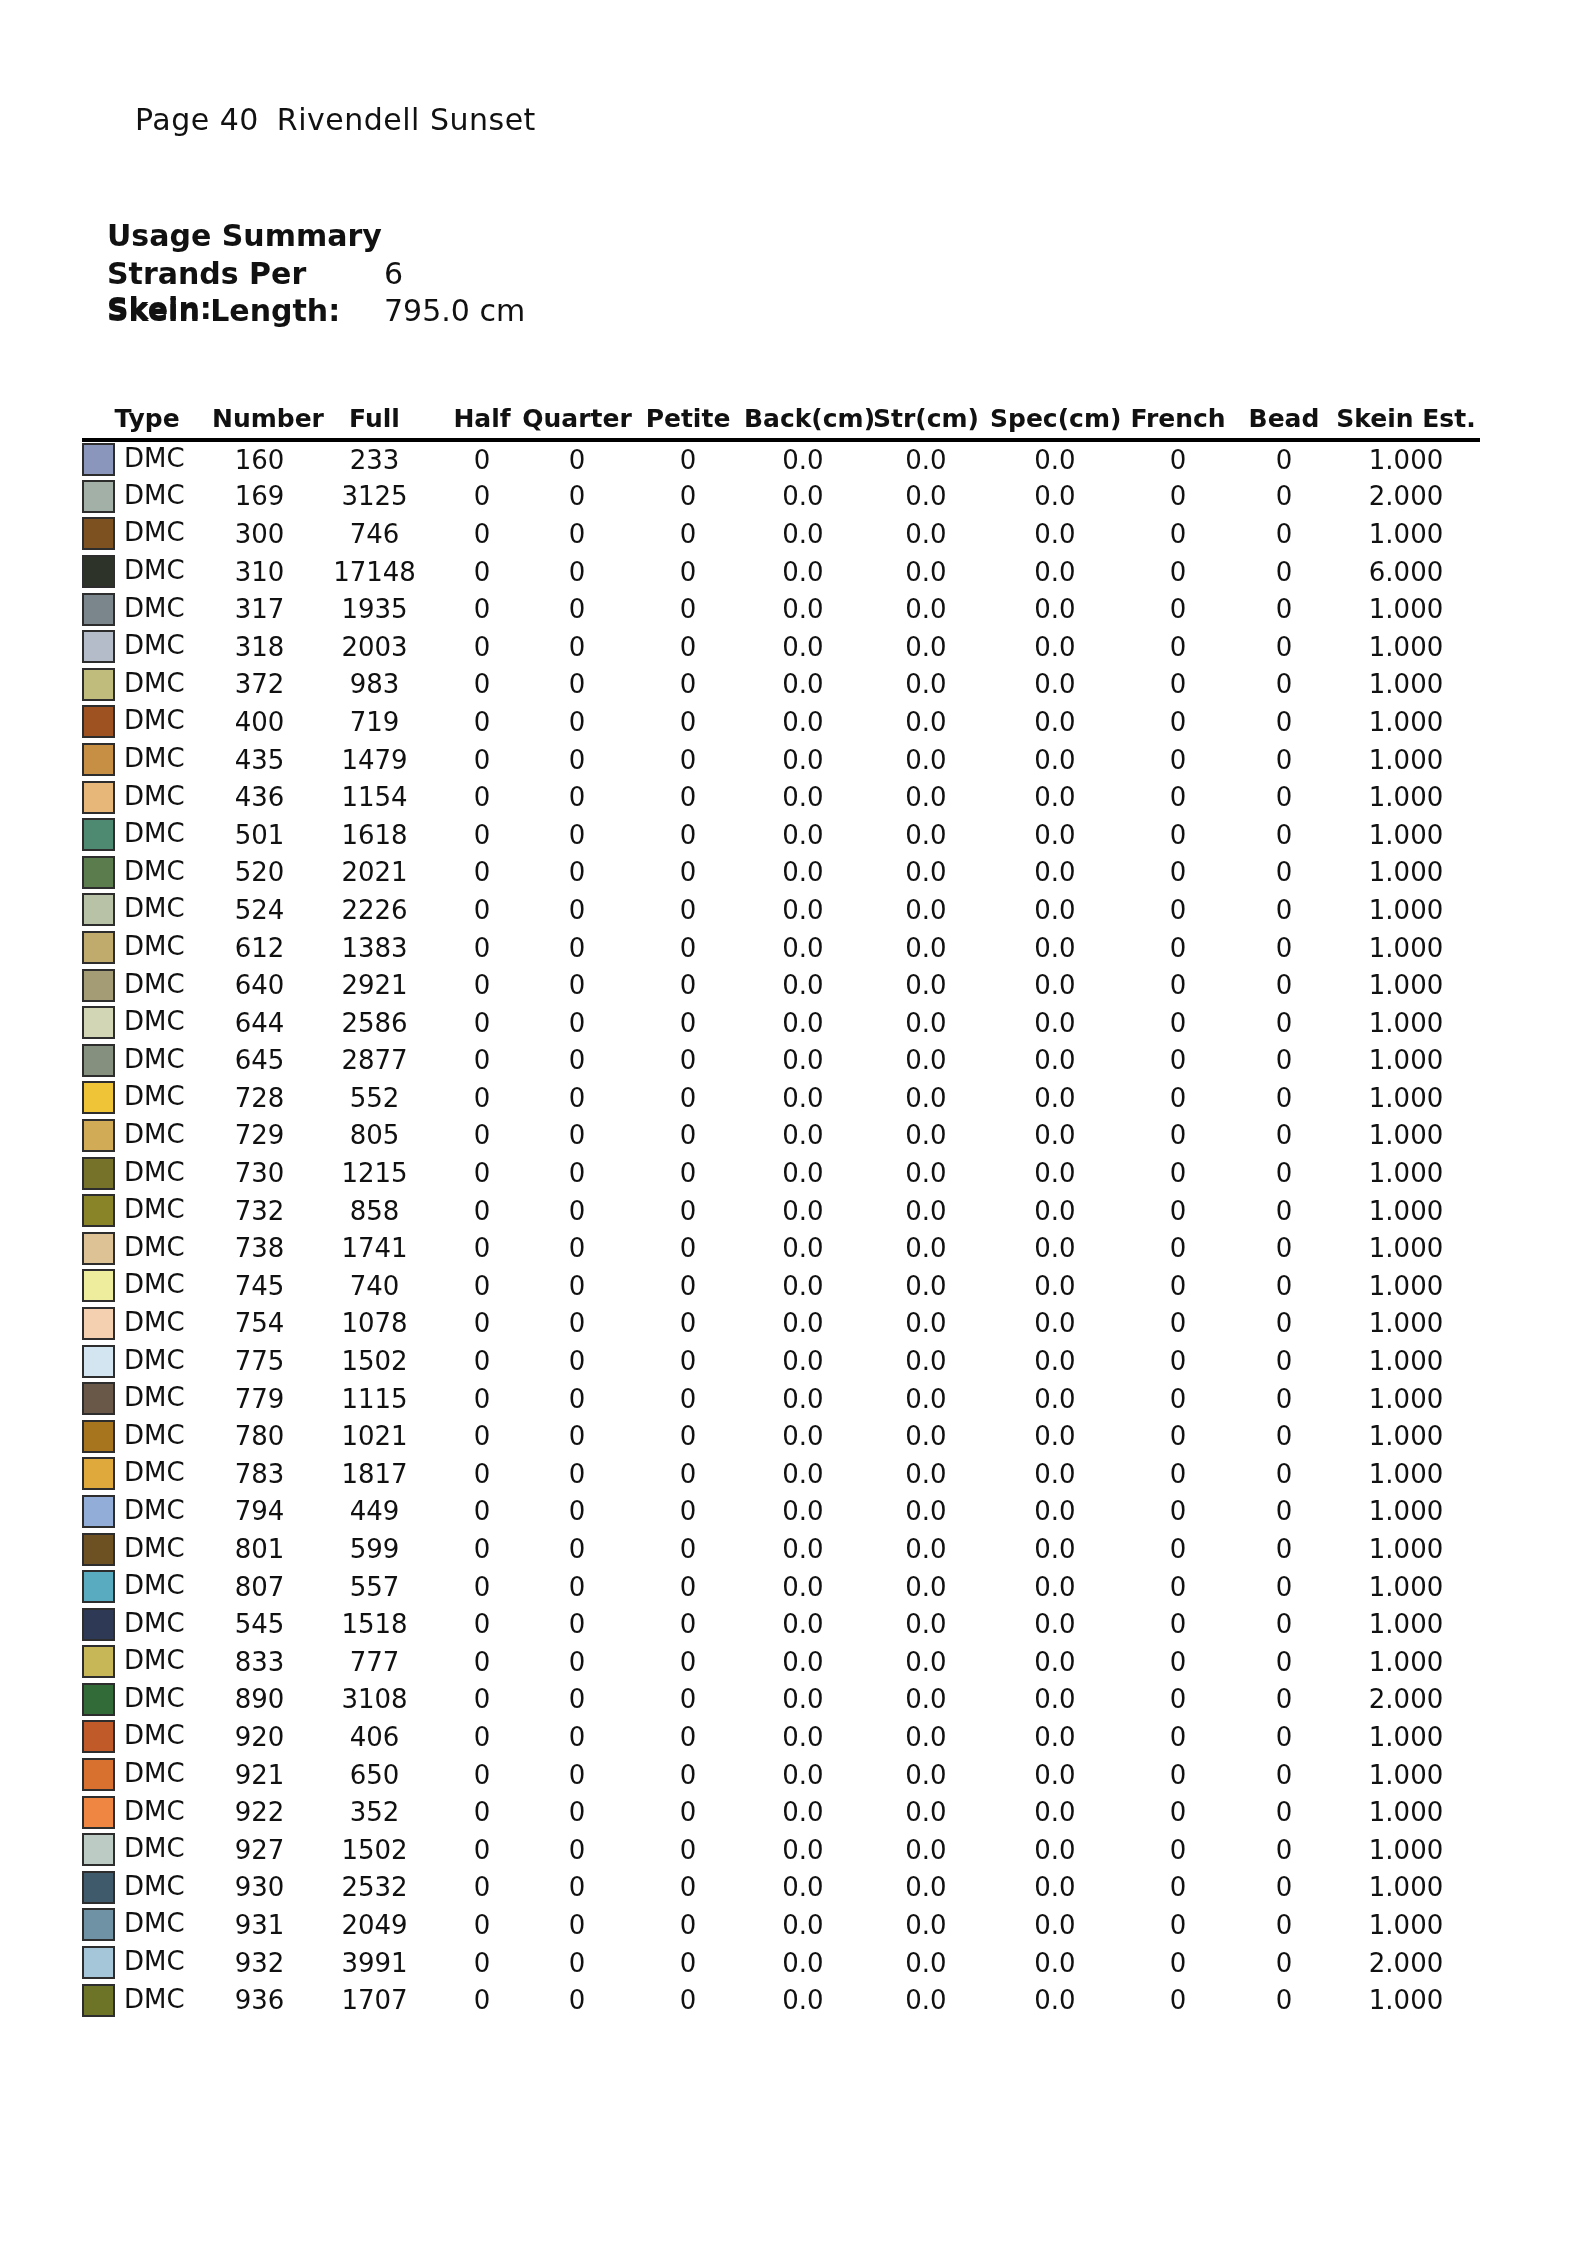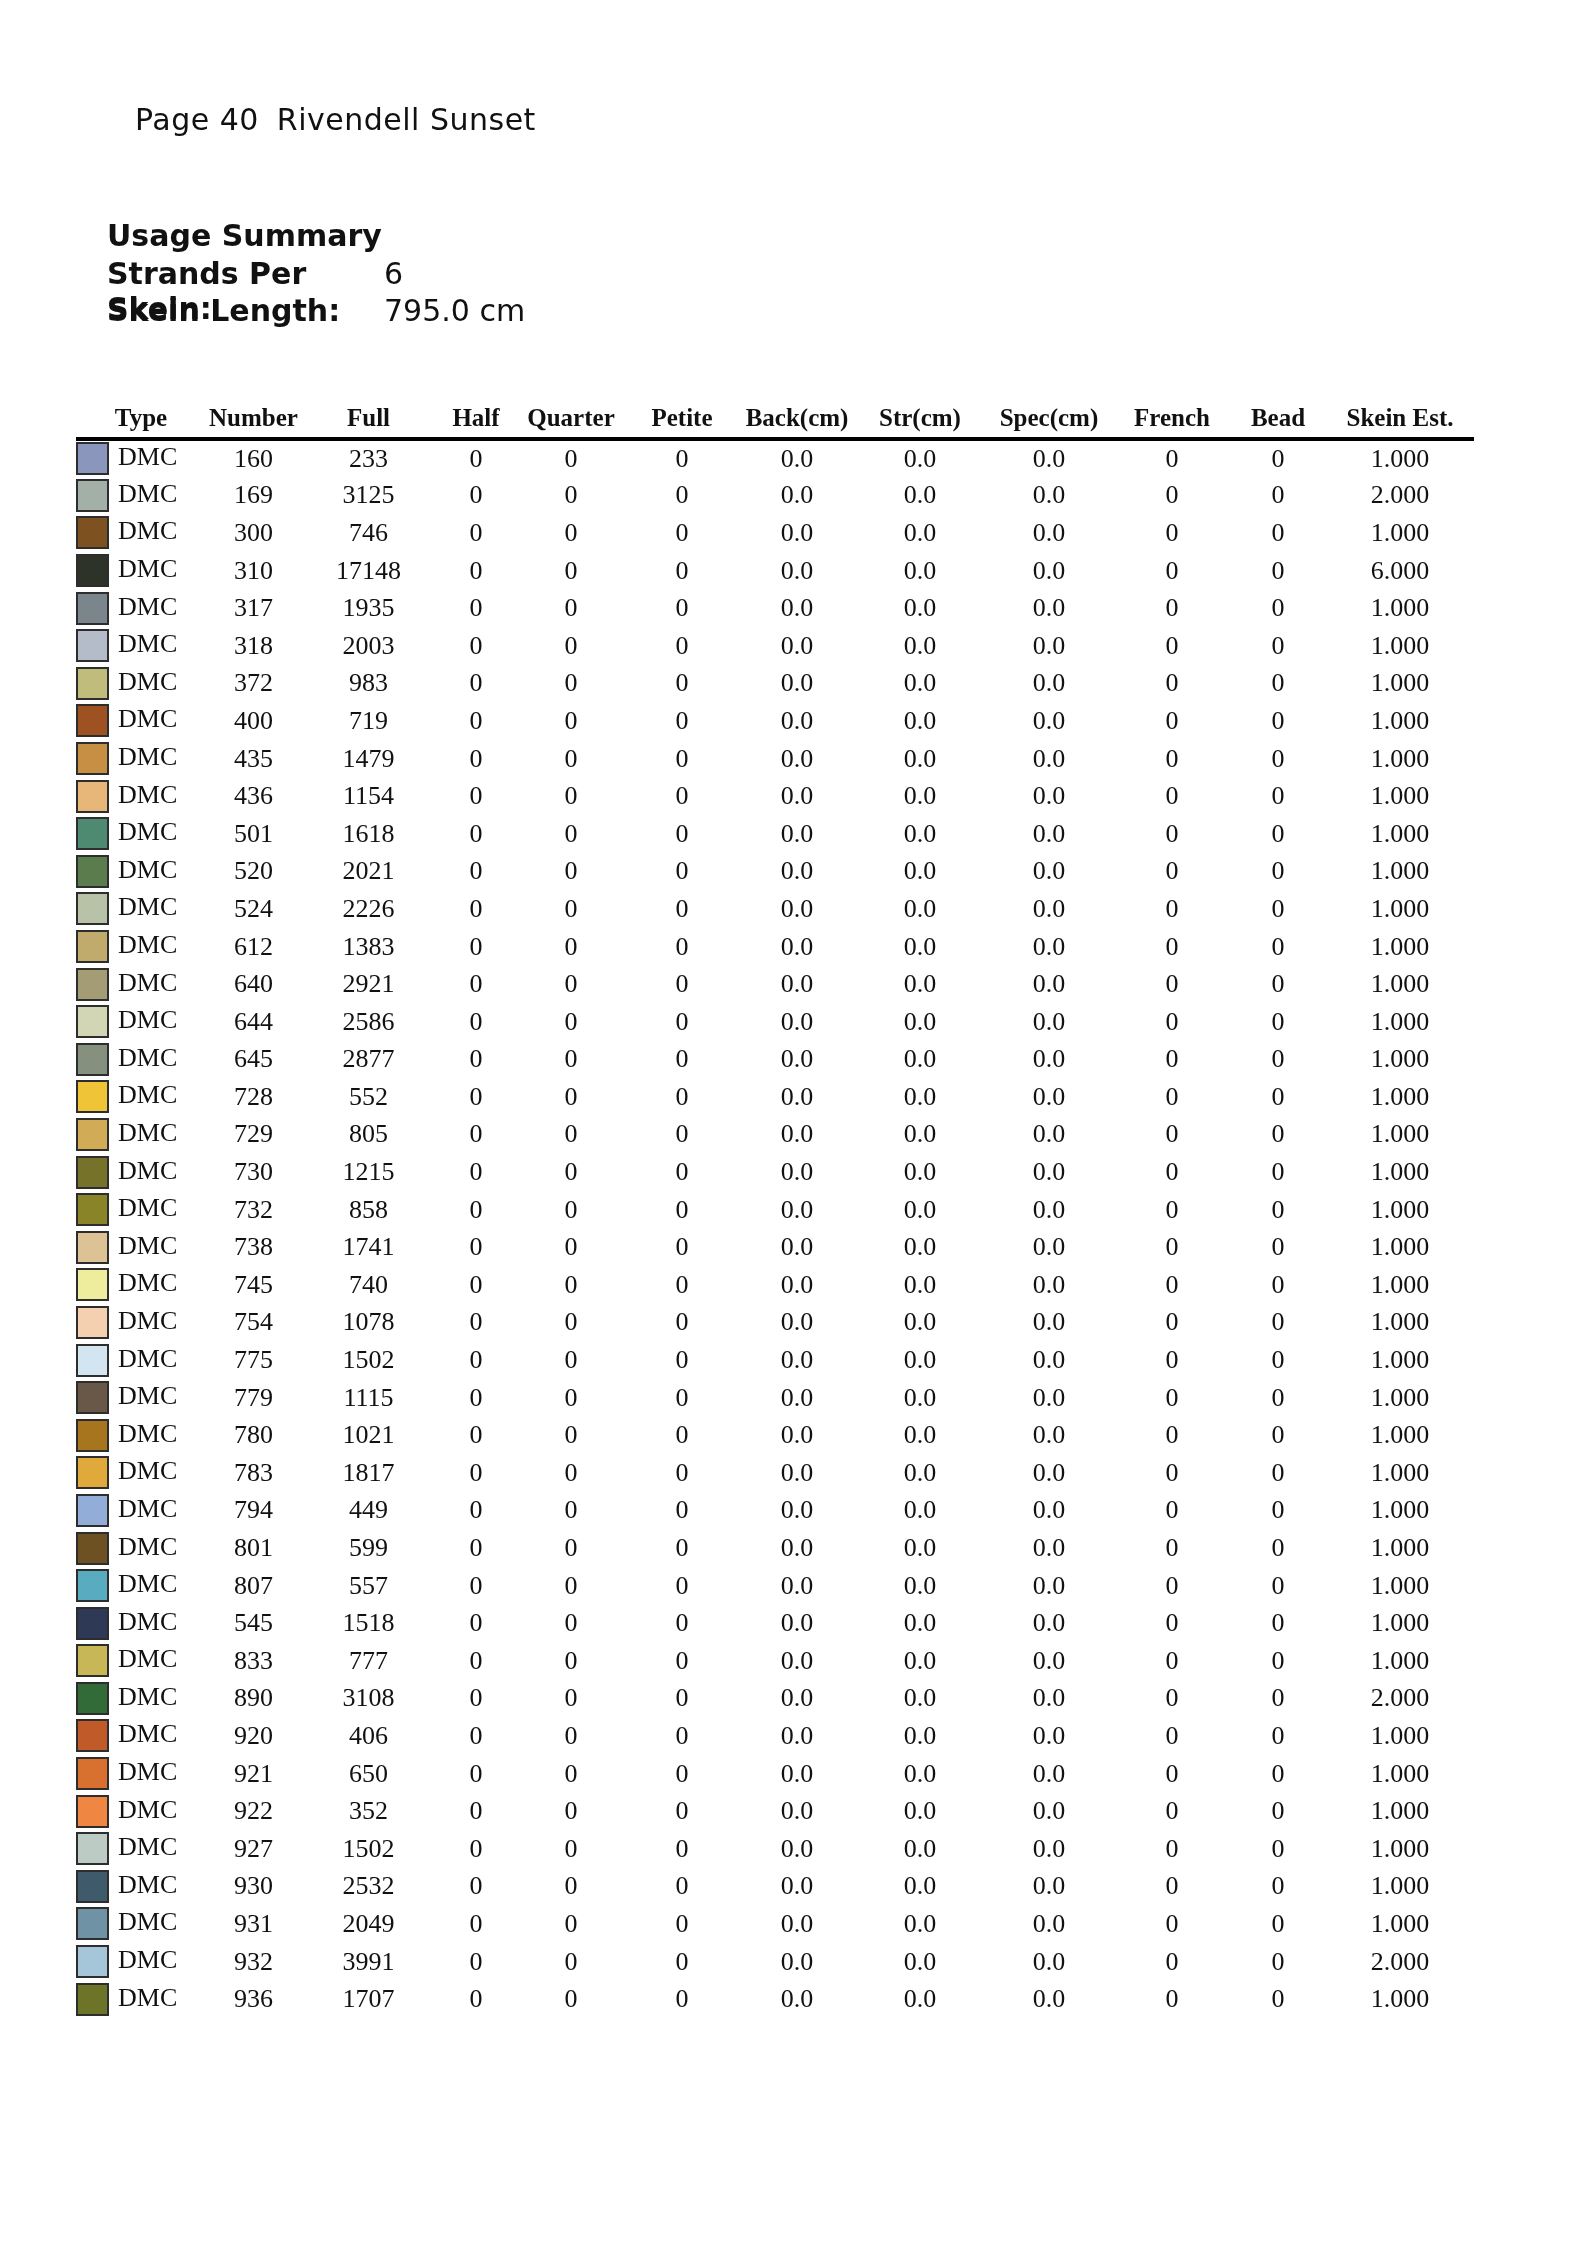--- a/index.html
+++ b/index.html
@@ -44,26 +44,25 @@
   }
   .summary-row .lbl {
     font-weight: bold;
     width: 277px;
     flex: 0 0 277px;
   }
   .summary-row .val { font-weight: normal; }
 
   table.usage {
     position: absolute;
-    left: 76px;
+    left: 82px;
     top: 404px;
     width: 1398px;
     border-collapse: collapse;
     table-layout: fixed;
-    font-family: Liberation Serif, serif;
   }
   table.usage th {
     font-size: 25px;
     font-weight: bold;
     border-bottom: 4px solid #000;
     padding: 0 0 5px 0;
     text-align: center;
     white-space: nowrap;
     overflow: visible;
   }

